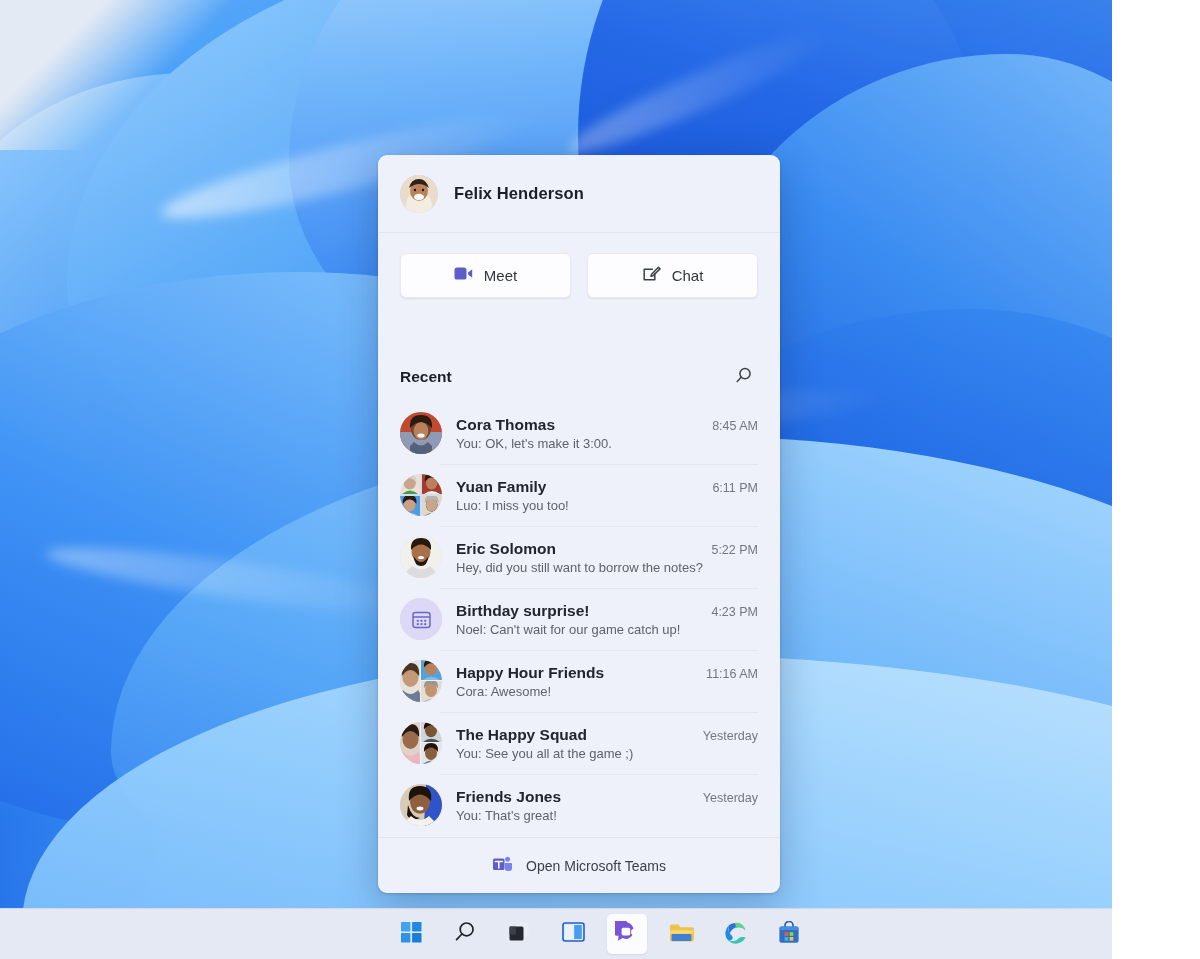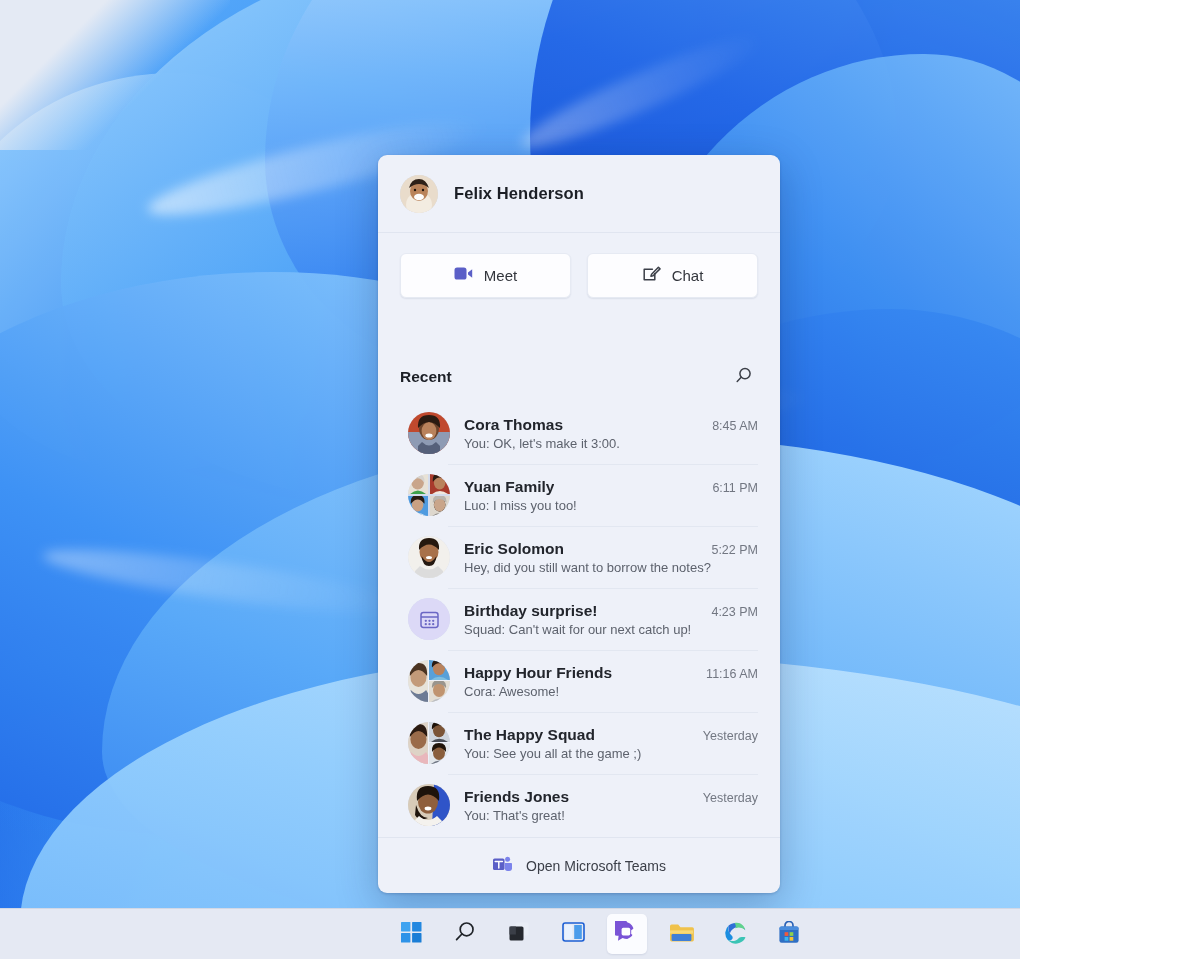--- a/index.html
+++ b/index.html
@@ -3,21 +3,21 @@
 <meta charset="utf-8">
 <style>
   * { box-sizing: border-box; margin: 0; padding: 0; }
   html, body {
     width: 1200px; height: 959px;
     overflow: hidden;
     font-family: "Liberation Sans", sans-serif;
   }
   #desktop {
     position: relative;
-    width: 1020px; height: 959px;
+    width: 1112px; height: 959px;
     background: #0a3fc8;
     overflow: hidden;
   }
 
   
   #wallpaper {
     position: absolute; inset: 0 0 51px 0;
     background:
       radial-gradient(120% 90% at 8% 4%, #dfe6f2 0%, #dfe6f2 7%, rgba(223,230,242,0) 14%),
       radial-gradient(95% 70% at 88% 12%, #2f7ff0 0%, #1a5fe3 45%, rgba(26,95,227,0) 75%),
@@ -146,21 +146,21 @@
   .recent-head {
     display: flex; align-items: center; justify-content: space-between;
     padding: 2px 22px 10px 22px; flex: none; margin-top: 44px;
   }
   .recent-title { font-size: 15.5px; font-weight: bold; color: #1c1f26; }
   .search-btn {
     width: 30px; height: 30px; display: flex; align-items: center; justify-content: center;
     border-radius: 4px; cursor: pointer;
   }
 
-  .chat-list { flex: 1 1 auto; overflow: hidden; padding: 0 0 4px 8px; }
+  .chat-list { flex: 1 1 auto; overflow: hidden; padding: 0 0 4px 0; }
   .chat-item {
     display: flex; align-items: center;
     padding: 10px 22px; gap: 14px; cursor: pointer;
     position: relative;
   }
   .chat-item + .chat-item::before {
     content: ""; position: absolute; left: 62px; right: 22px; top: 0;
     height: 1px; background: #e2e7f1;
   }
   .ci-avatar {
@@ -382,21 +382,21 @@
               <circle cx="10.5" cy="15.2" r="1.15" fill="#6b67c4"></circle>
               <circle cx="14.2" cy="15.2" r="1.15" fill="#6b67c4"></circle>
             </svg>
           </div>
         </div>
         <div class="ci-body">
           <div class="ci-toprow">
             <div class="ci-name">Birthday surprise!</div>
             <div class="ci-time">4:23 PM</div>
           </div>
-          <div class="ci-preview">Squad: Can't wait for our next catch up!</div>
+          <div class="ci-preview">Noel: Can't wait for our game catch up!</div>
         </div>
       </div>
 
       <div class="chat-item">
         <div class="ci-avatar">
           <div class="grp">
             <div class="left">
               <svg viewBox="0 0 21 42" width="100%" height="100%" preserveAspectRatio="none">
                 <rect width="21" height="42" fill="#e7e3da"></rect>
                 <ellipse cx="11" cy="17" rx="8.5" ry="10" fill="#c39a79"></ellipse>

